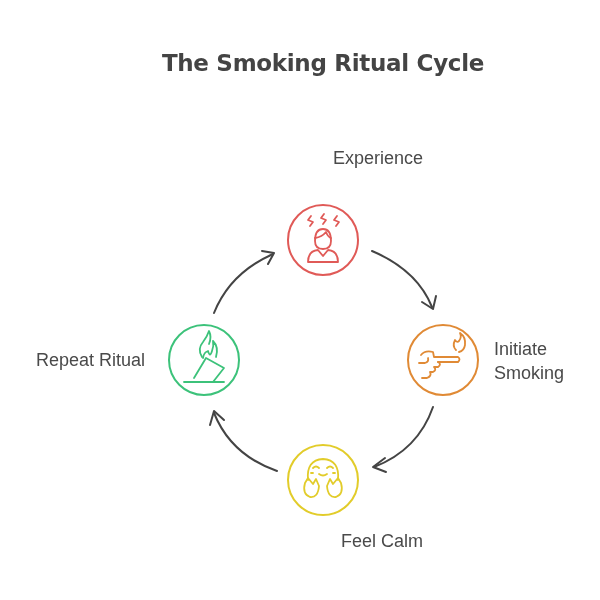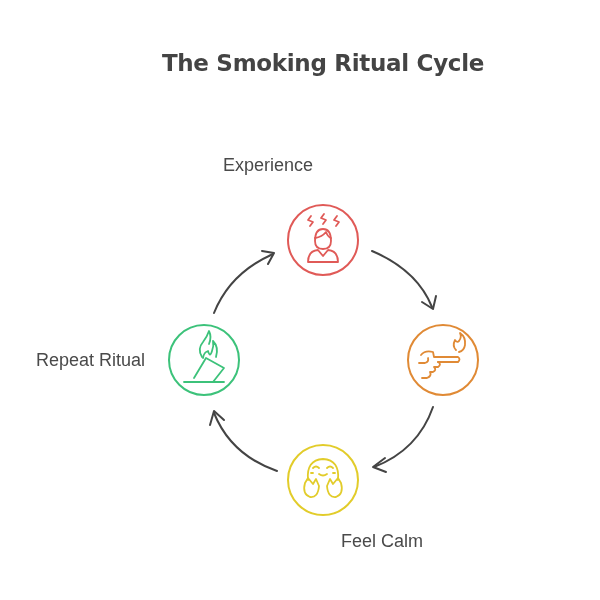--- a/index.html
+++ b/index.html
@@ -1,33 +1,35 @@
 <!DOCTYPE html>
 <html><head>
   <meta charset="utf-8">
   <style>
     html, body { margin: 0; padding: 0; background: #ffffff; }
     body { width: 600px; height: 600px; position: relative; overflow: hidden; font-family: "Liberation Sans", sans-serif; }
     .title { position: absolute; left: 0; width: 646px; top: 50px; text-align: center; font-weight: bold; font-size: 23px; color: #444444; font-family: "DejaVu Sans", sans-serif; letter-spacing: -0.3px; }
     .label { position: absolute; font-size: 18px; color: #4a4a4a; line-height: 24px; font-family: "Liberation Sans", sans-serif; }
-    .lbl-stress { left: 223px; width: 200px; top: 146px; text-align: left; margin-top: 7px; }
+    .lbl-stress { left: 223px; width: 200px; top: 146px; text-align: right; }
     .lbl-initiate { left: 494px; top: 337px; text-align: left; }
     .lbl-calm { left: 223px; width: 200px; top: 529px; text-align: right; }
     .lbl-repeat { left: 36px; top: 348px; text-align: right; }
     svg.diagram { position: absolute; left: 0; top: 0; }
   </style>
 </head>
 <body>
 
 <div class="title">The Smoking Ritual Cycle</div>
 
 <div class="label lbl-stress">
   <div>Experience</div>
 </div>
 <div class="label lbl-initiate">
+  <div>Initiate</div>
+  <div>Smoking</div>
 </div>
 <div class="label lbl-calm">
   <div>Feel Calm</div>
 </div>
 <div class="label lbl-repeat">
   <div>Repeat Ritual</div>
 </div>
 
 <svg class="diagram" width="600" height="600" viewBox="0 0 600 600" xmlns="http://www.w3.org/2000/svg">
 

